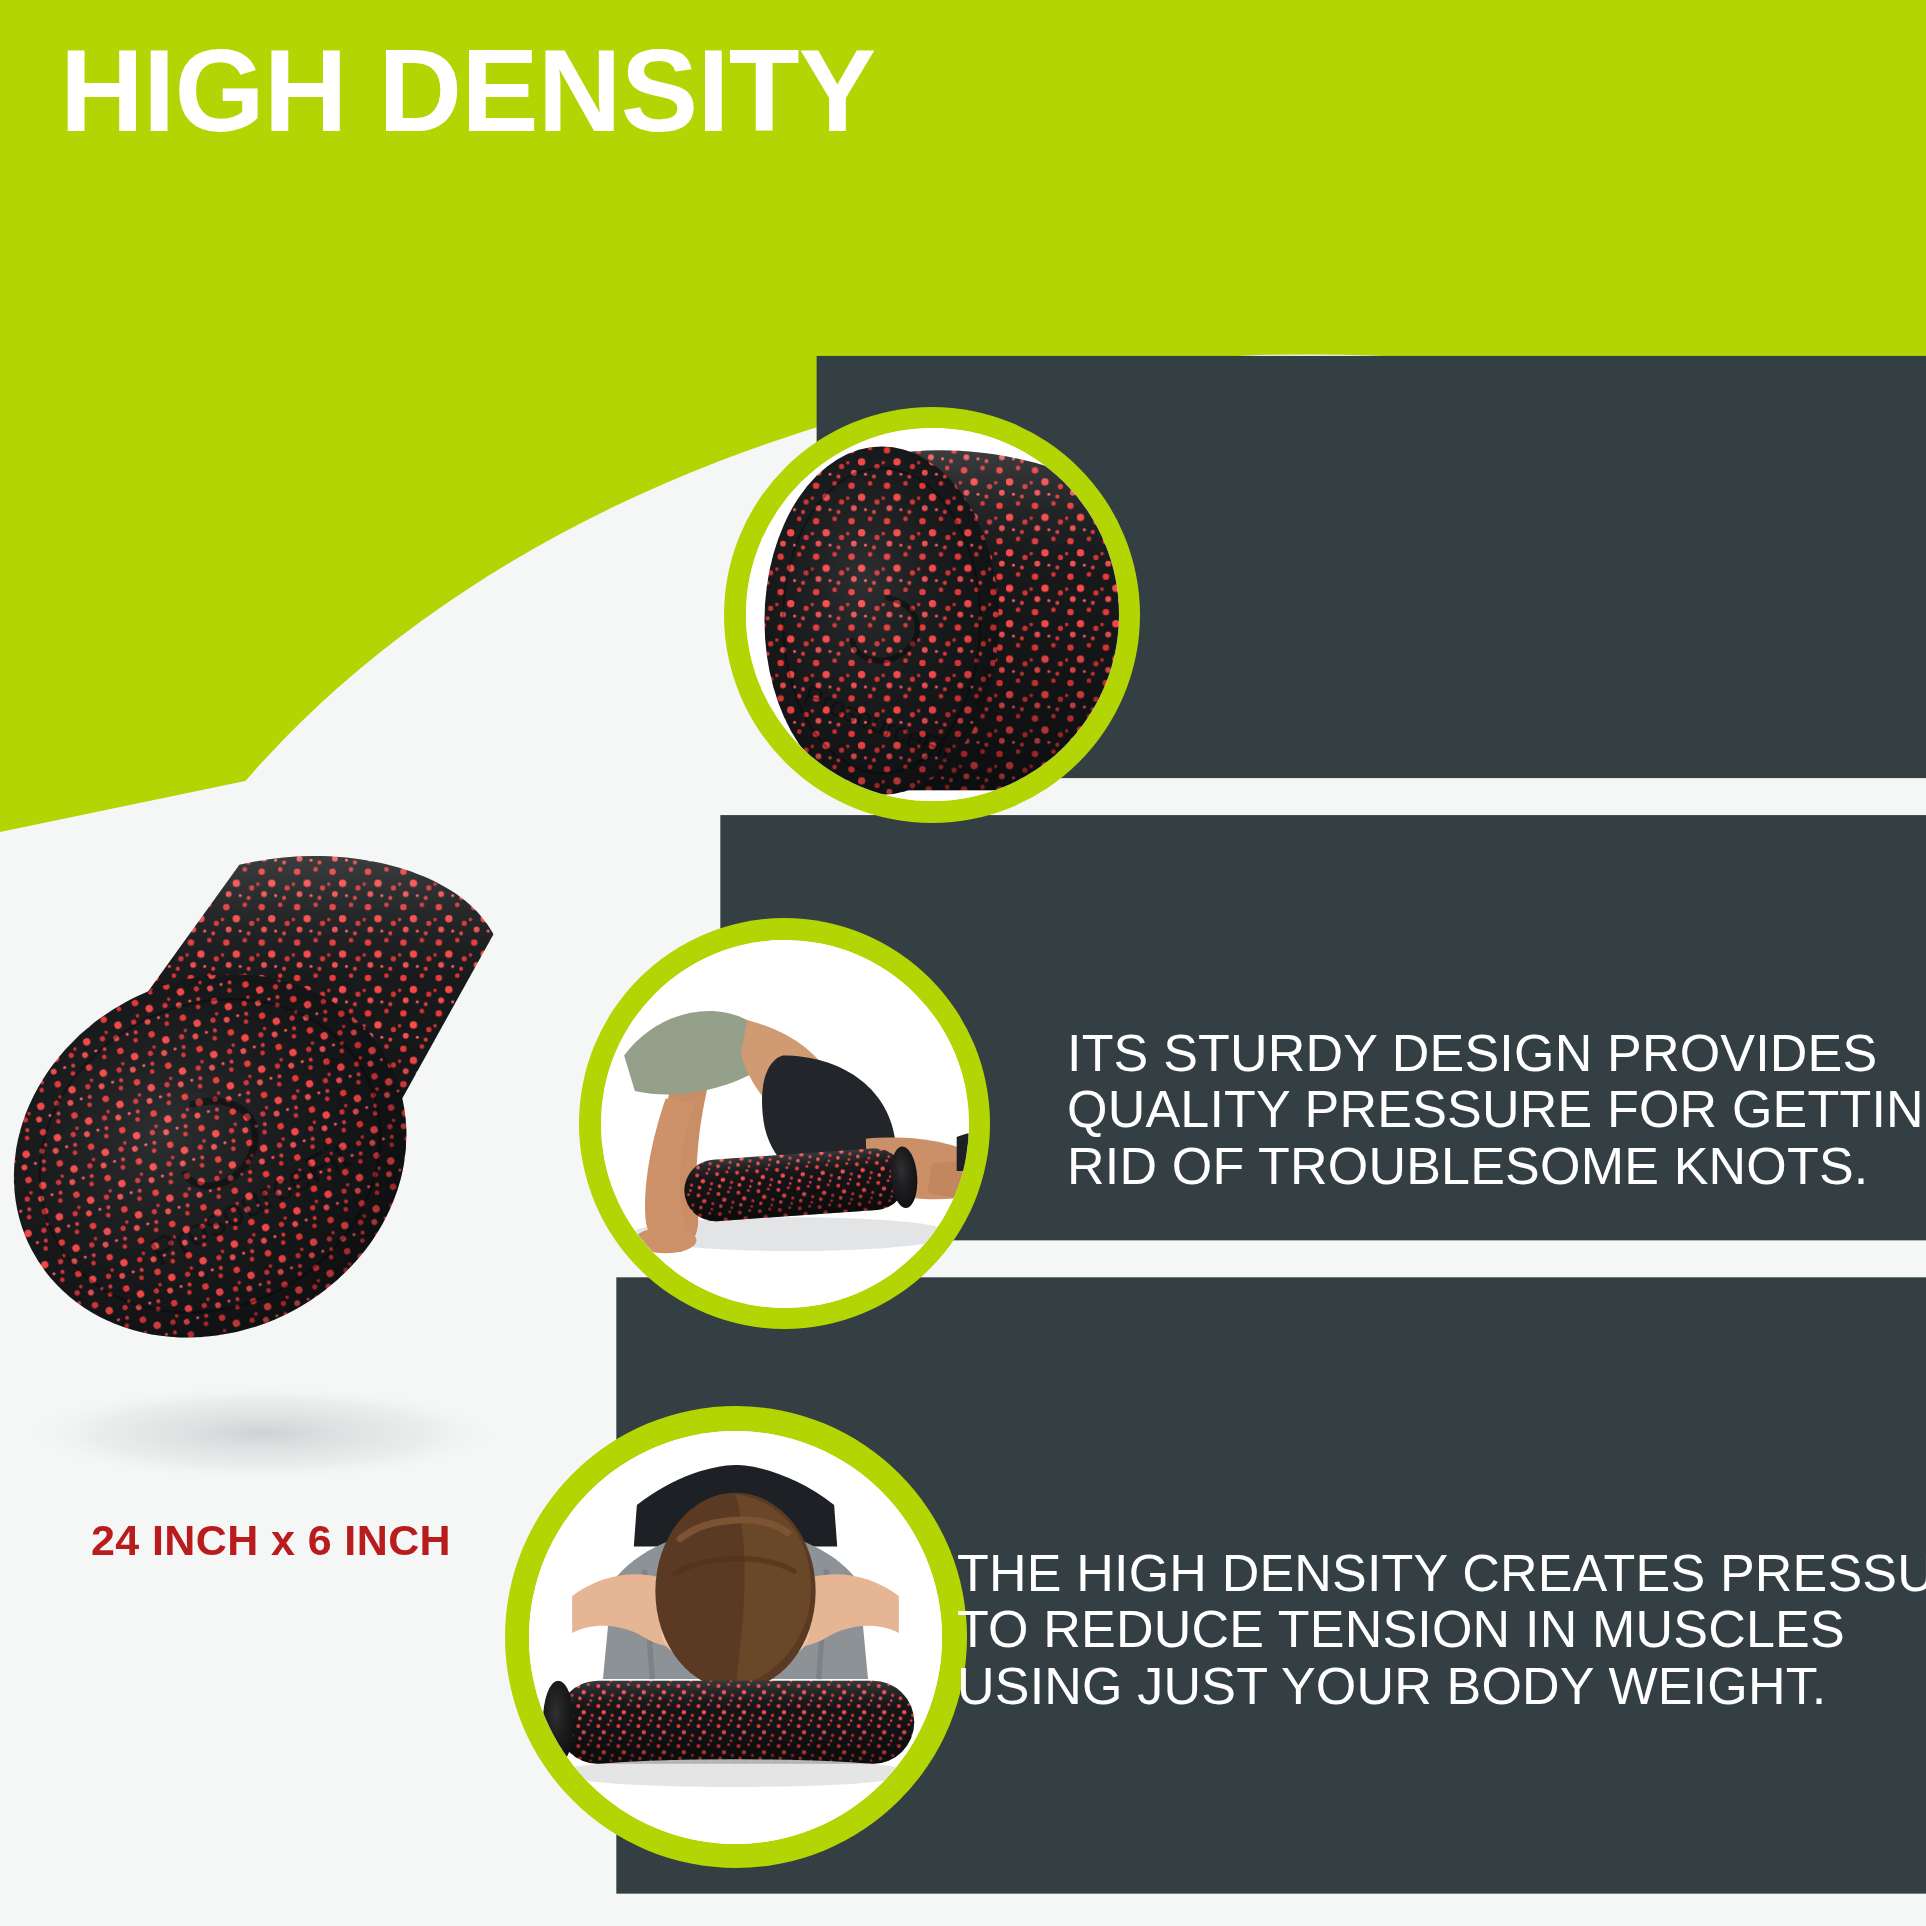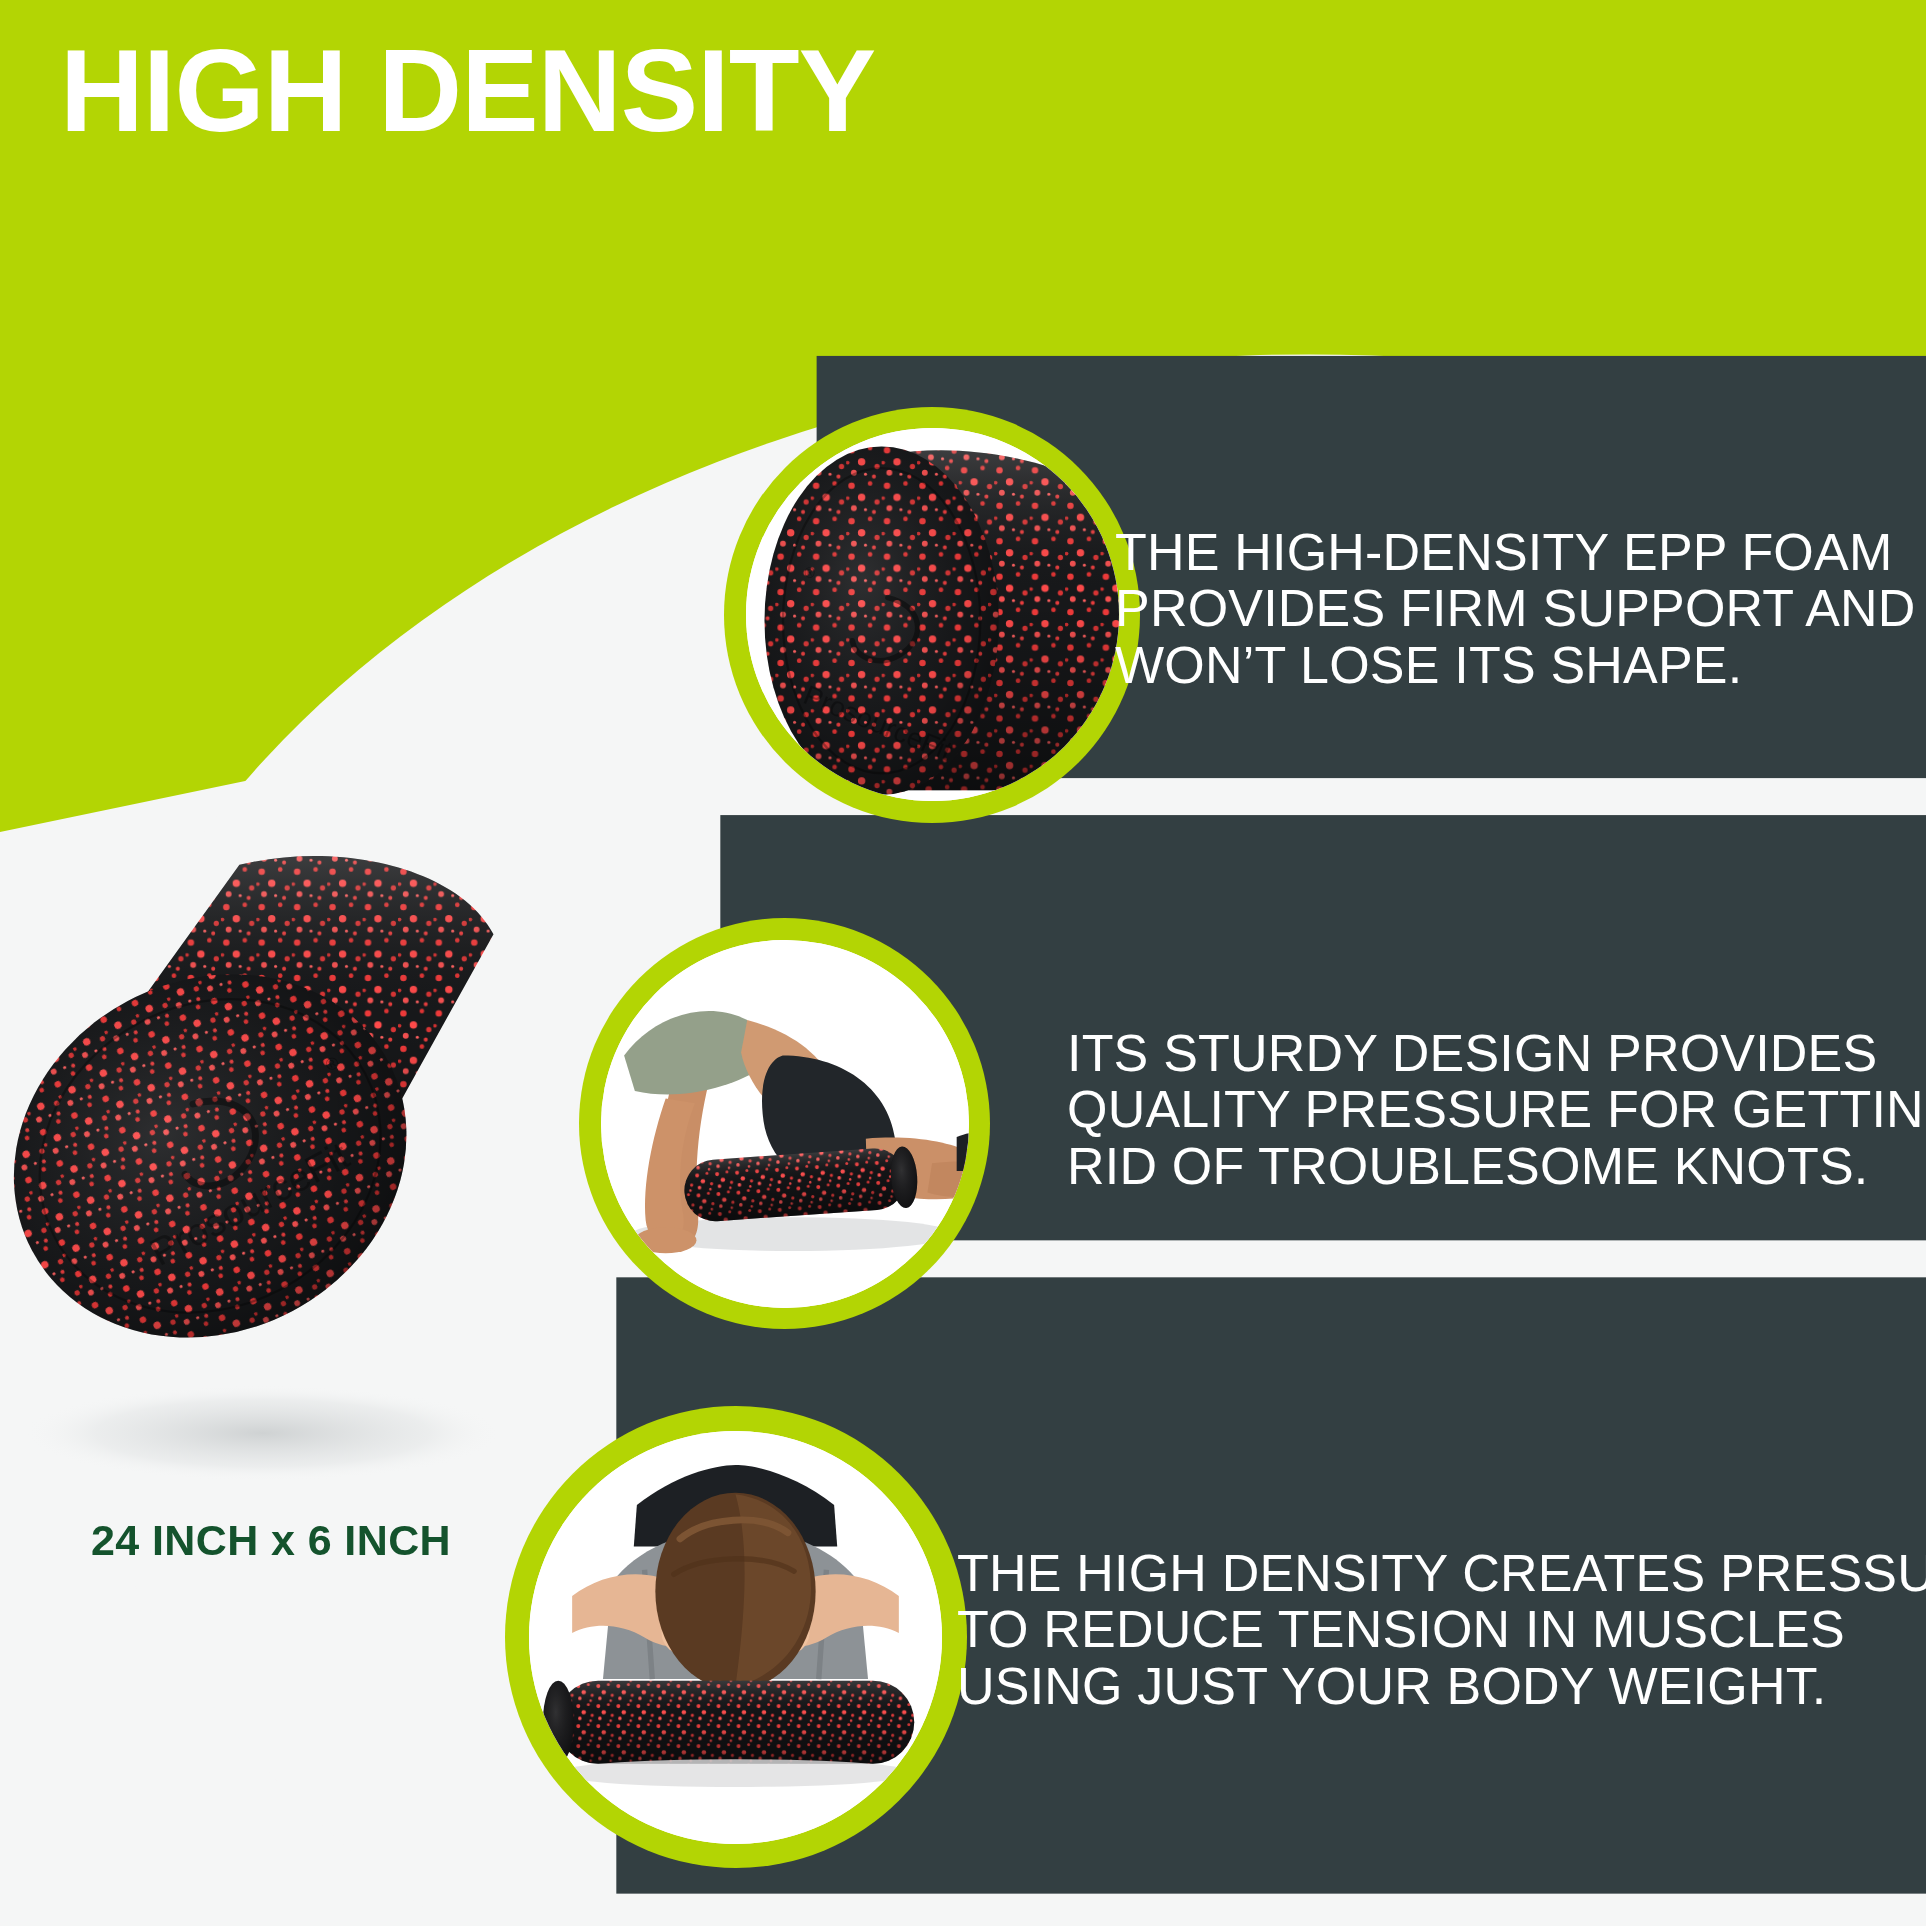--- a/index.html
+++ b/index.html
@@ -45,21 +45,21 @@
   .feature-text span { display:block; white-space:nowrap; }
   #feat-text-1 { left:1115px; top:524px; }
   #feat-text-2 { left:1067px; top:1025px; }
   #feat-text-3 { left:957px; top:1545px; }
 
   
   .dimension-label {
     position:absolute;
     left:91px; top:1516px;
     z-index:45;
-    color:#14532d;
+    color:#b91c1c;
     font-size:43px;
     font-weight:700;
     letter-spacing:0.4px;
     white-space:nowrap;
   }
 
   
   .photo-circle {
     position:absolute;
     border-radius:50%;
@@ -196,25 +196,20 @@
       <g transform="translate(176,250)">
         <ellipse cx="0" cy="0" rx="152" ry="226" fill="url(#foamFine)"></ellipse>
         <ellipse cx="0" cy="0" rx="152" ry="226" fill="url(#capShade)"></ellipse>
         <ellipse cx="0" cy="0" rx="128" ry="198" fill="none" stroke="#000" stroke-opacity="0.30" stroke-width="3"></ellipse>
         <path d="M8,-30 C52,-20 60,22 24,44 C-2,60 -34,50 -38,26" fill="none" stroke="#000" stroke-opacity="0.40" stroke-width="7" stroke-linecap="round"></path>
         <text x="-104" y="106" transform="rotate(22 -104 106)" font-family="Liberation Sans, sans-serif" font-size="36" fill="#000" fill-opacity="0.32">ProsourceFit</text>
         <text x="-100" y="-56" font-family="Liberation Sans, sans-serif" font-size="18" fill="#000" fill-opacity="0.36">®</text>
       </g>
     </svg>
   </div>
-  <div class="feature-text" id="feat-text-1">
-    <span>THE HIGH-DENSITY EPP FOAM</span>
-    <span>PROVIDES FIRM SUPPORT AND</span>
-    <span>WON’T LOSE ITS SHAPE.</span>
-  </div>
 
   <div class="photo-ring" id="ring-2"></div>
   <div class="photo-circle" id="photo-2">
     <svg class="photo-inner" viewBox="0 0 478 478">
       <rect width="478" height="478" fill="#ffffff"></rect>
 
       <ellipse cx="250" cy="382" rx="210" ry="22" fill="#d9dbdc" opacity="0.75"></ellipse>
 
       <path d="M118,96 C92,170 70,262 74,352 C76,384 92,396 106,396
                C120,396 128,380 126,356 C118,270 136,184 160,120 Z" fill="#c98e66"></path>

